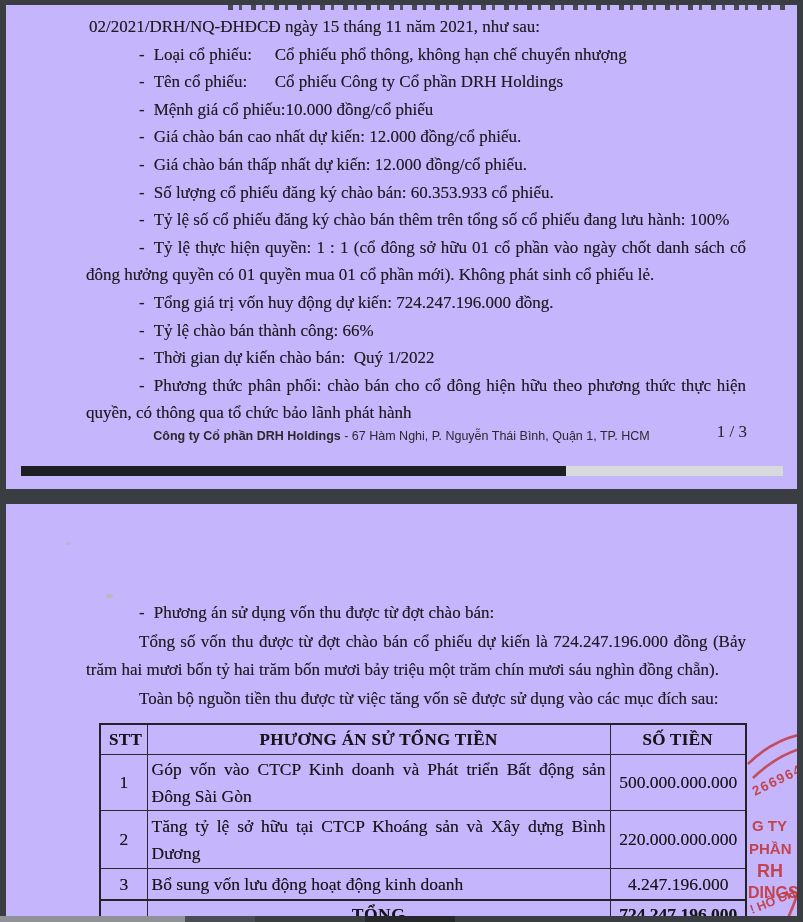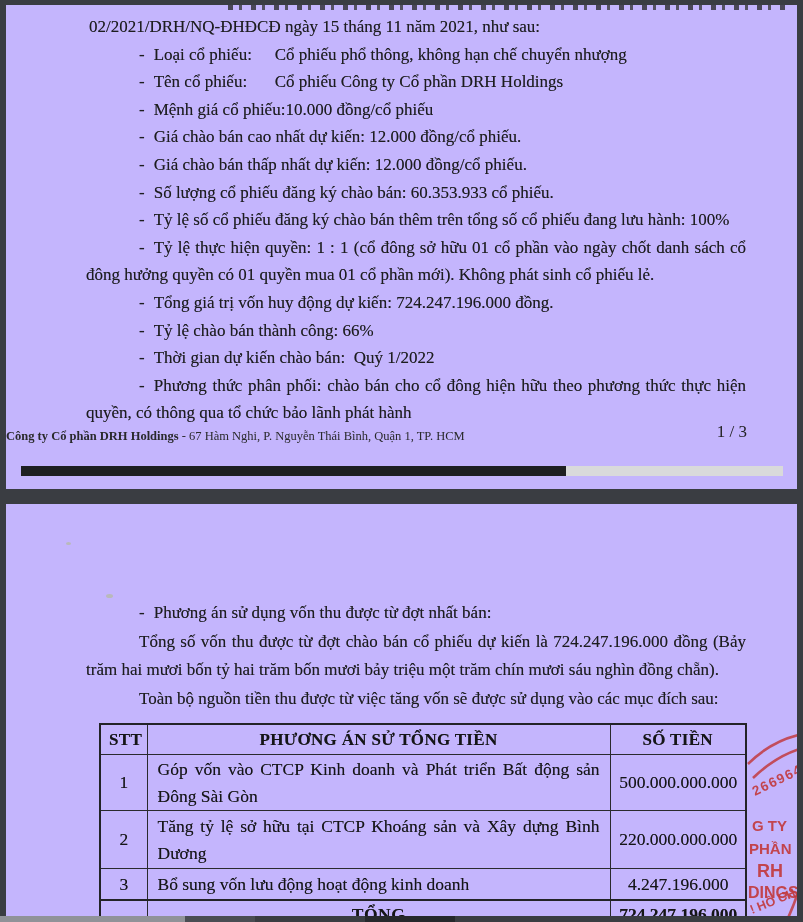--- a/index.html
+++ b/index.html
@@ -28,22 +28,22 @@
     text-shadow:0 0 .6px rgba(30,30,30,.5);
   }
   .doc p { margin:0; text-indent:53px; }
   .doc p.intro { text-indent:3px; }
   .doc p.wrap { text-align:justify; }
   .doc p.pre { white-space:pre-wrap; }
   .dash { margin-right:9px; }
   .blabel { display:inline-block; width:121px; text-indent:0; }
 
   .footer {
-    position:absolute; left:0; right:0; top:423px; text-align:left;
-    font-family:Liberation Serif, serif; font-size:12.5px;
+    position:absolute; left:0; right:0; top:423px; text-align:center;
+    font-family:Liberation Sans, sans-serif; font-size:12.5px;
     line-height:16.5px; color:#2a2a2c;
   }
   .footer .b { font-weight:bold; }
   .footer .contact { white-space:pre; }
   .pagenum {
     position:absolute; top:417px; right:50px;
     font-size:17px; color:#222; font-family:"Liberation Serif", serif;
   }
   .footer-rule {
     position:absolute; top:461px; left:15px; width:762px; height:10px;
@@ -70,21 +70,21 @@
     font-size:17.5px; color:#151517;
     text-shadow:0 0 .6px rgba(30,30,30,.5);
     border:2px solid #232327;
   }
   .use-table th, .use-table td { border:1px solid #2a2a2e; padding:0 8px;text-align:center; }
   .use-table col.c-stt   { width:47px; }
   .use-table col.c-plan  { width:463px; }
   .use-table col.c-money { width:136px; }
   .use-table thead th { height:29px; font-size:17px; letter-spacing:.3px; }
   .use-table td.stt   { text-align:center; }
-  .use-table td.plan  { text-align:justify; line-height:26.5px; padding:1px 10px;margin-top:24px; }
+  .use-table td.plan  { text-align:justify; line-height:26.5px; padding:1px 4px;margin-top:24px; }
   .use-table td.amount{ text-align:center; padding-right:7px; }
   .use-table tr.r1 td { height:53px; }
   .use-table tr.r2 td { height:55px; }
   .use-table tr.r3 td { height:28px; }
   .use-table tr.total td { height:27px; border-top:2px solid #232327; font-weight:bold; }
   .use-table tr.total .tlabel { text-align:center; letter-spacing:.5px; }
 
   .stamp { position:absolute; left:740px; top:228px; width:57px; height:186px; overflow:visible; }
   .stamp text {
     fill:#c23b3f; font-family:"Liberation Sans", sans-serif; font-weight:bold;
@@ -137,21 +137,21 @@
   </div>
   <div class="pagenum">1 / 3</div>
   <div class="footer-rule"></div>
 </div>
 
 <div class="page" id="page2">
   <div class="speck s1"></div>
   <div class="speck s2"></div>
 
   <div class="doc2">
-    <p><span class="dash">-</span><span>Phương án sử dụng vốn thu được từ đợt nhất bán:</span></p>
+    <p><span class="dash">-</span><span>Phương án sử dụng vốn thu được từ đợt chào bán:</span></p>
     <p class="wrap">Tổng số vốn thu được từ đợt chào bán cổ phiếu dự kiến là 724.247.196.000 đồng (Bảy trăm hai mươi bốn tỷ hai trăm bốn mươi bảy triệu một trăm chín mươi sáu nghìn đồng chẵn).</p>
     <p>Toàn bộ nguồn tiền thu được từ việc tăng vốn sẽ được sử dụng vào các mục đích sau:</p>
   </div>
 
   <table class="use-table">
     <colgroup>
         <col class="c-stt">
         <col class="c-plan">
         <col class="c-money">
       </colgroup>

